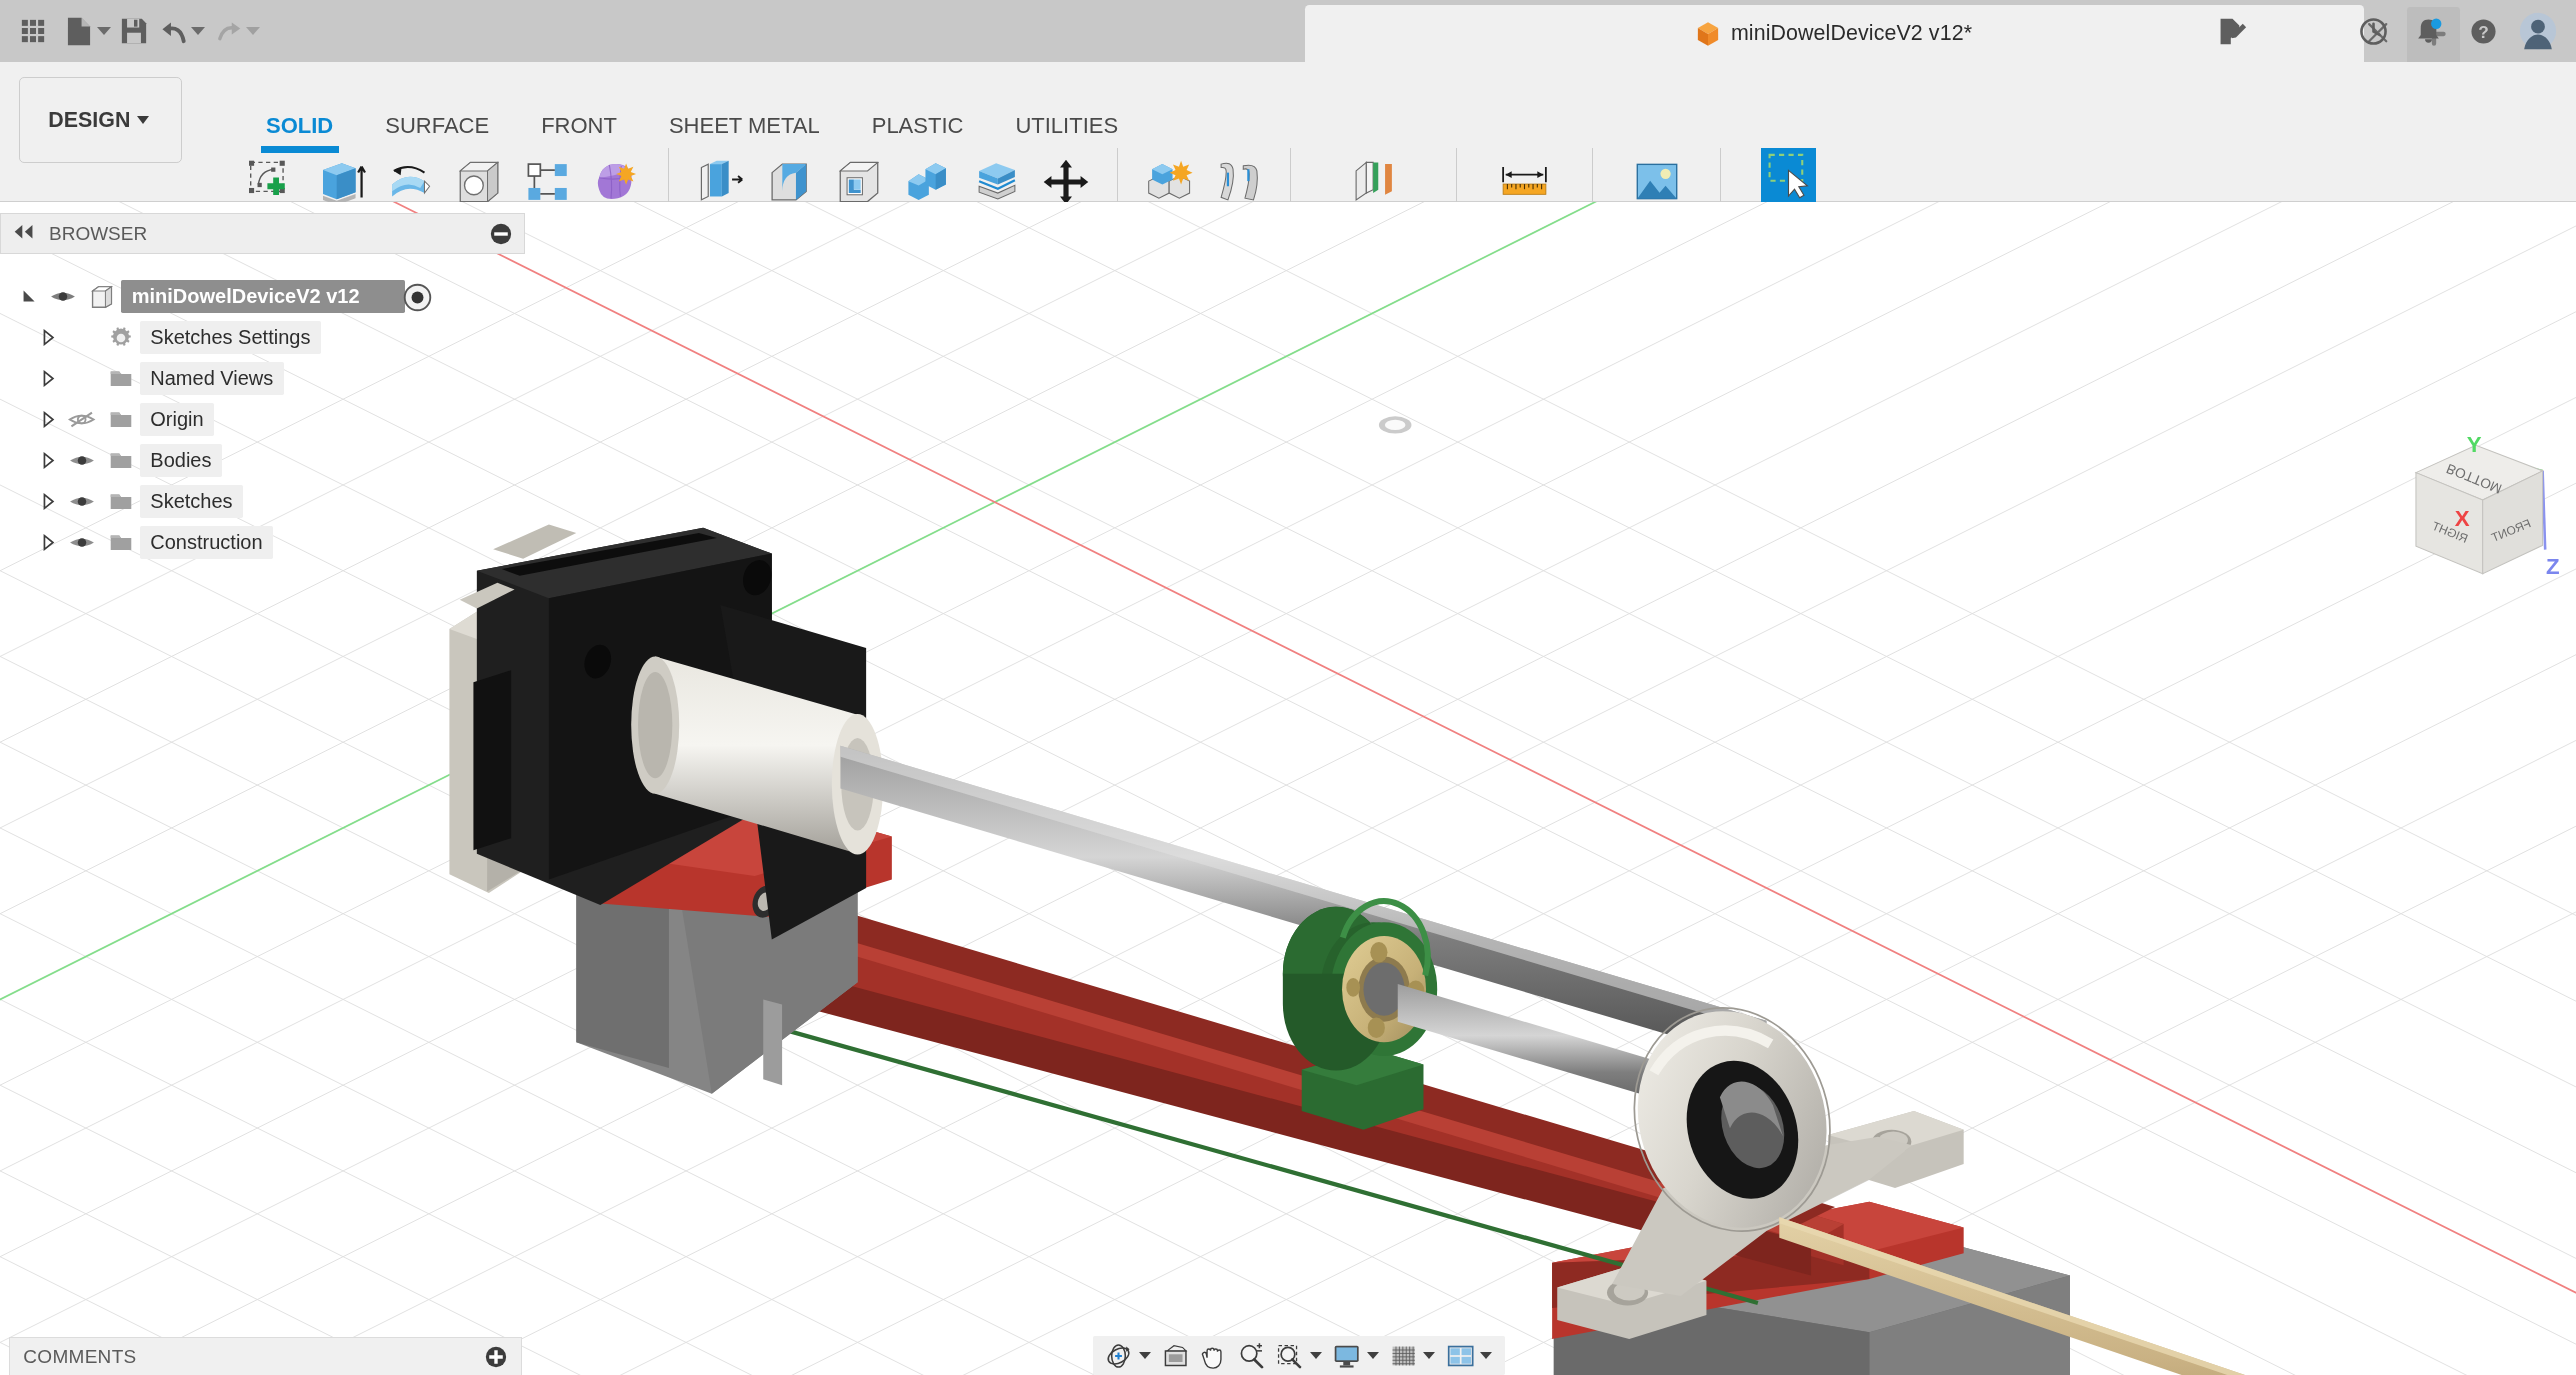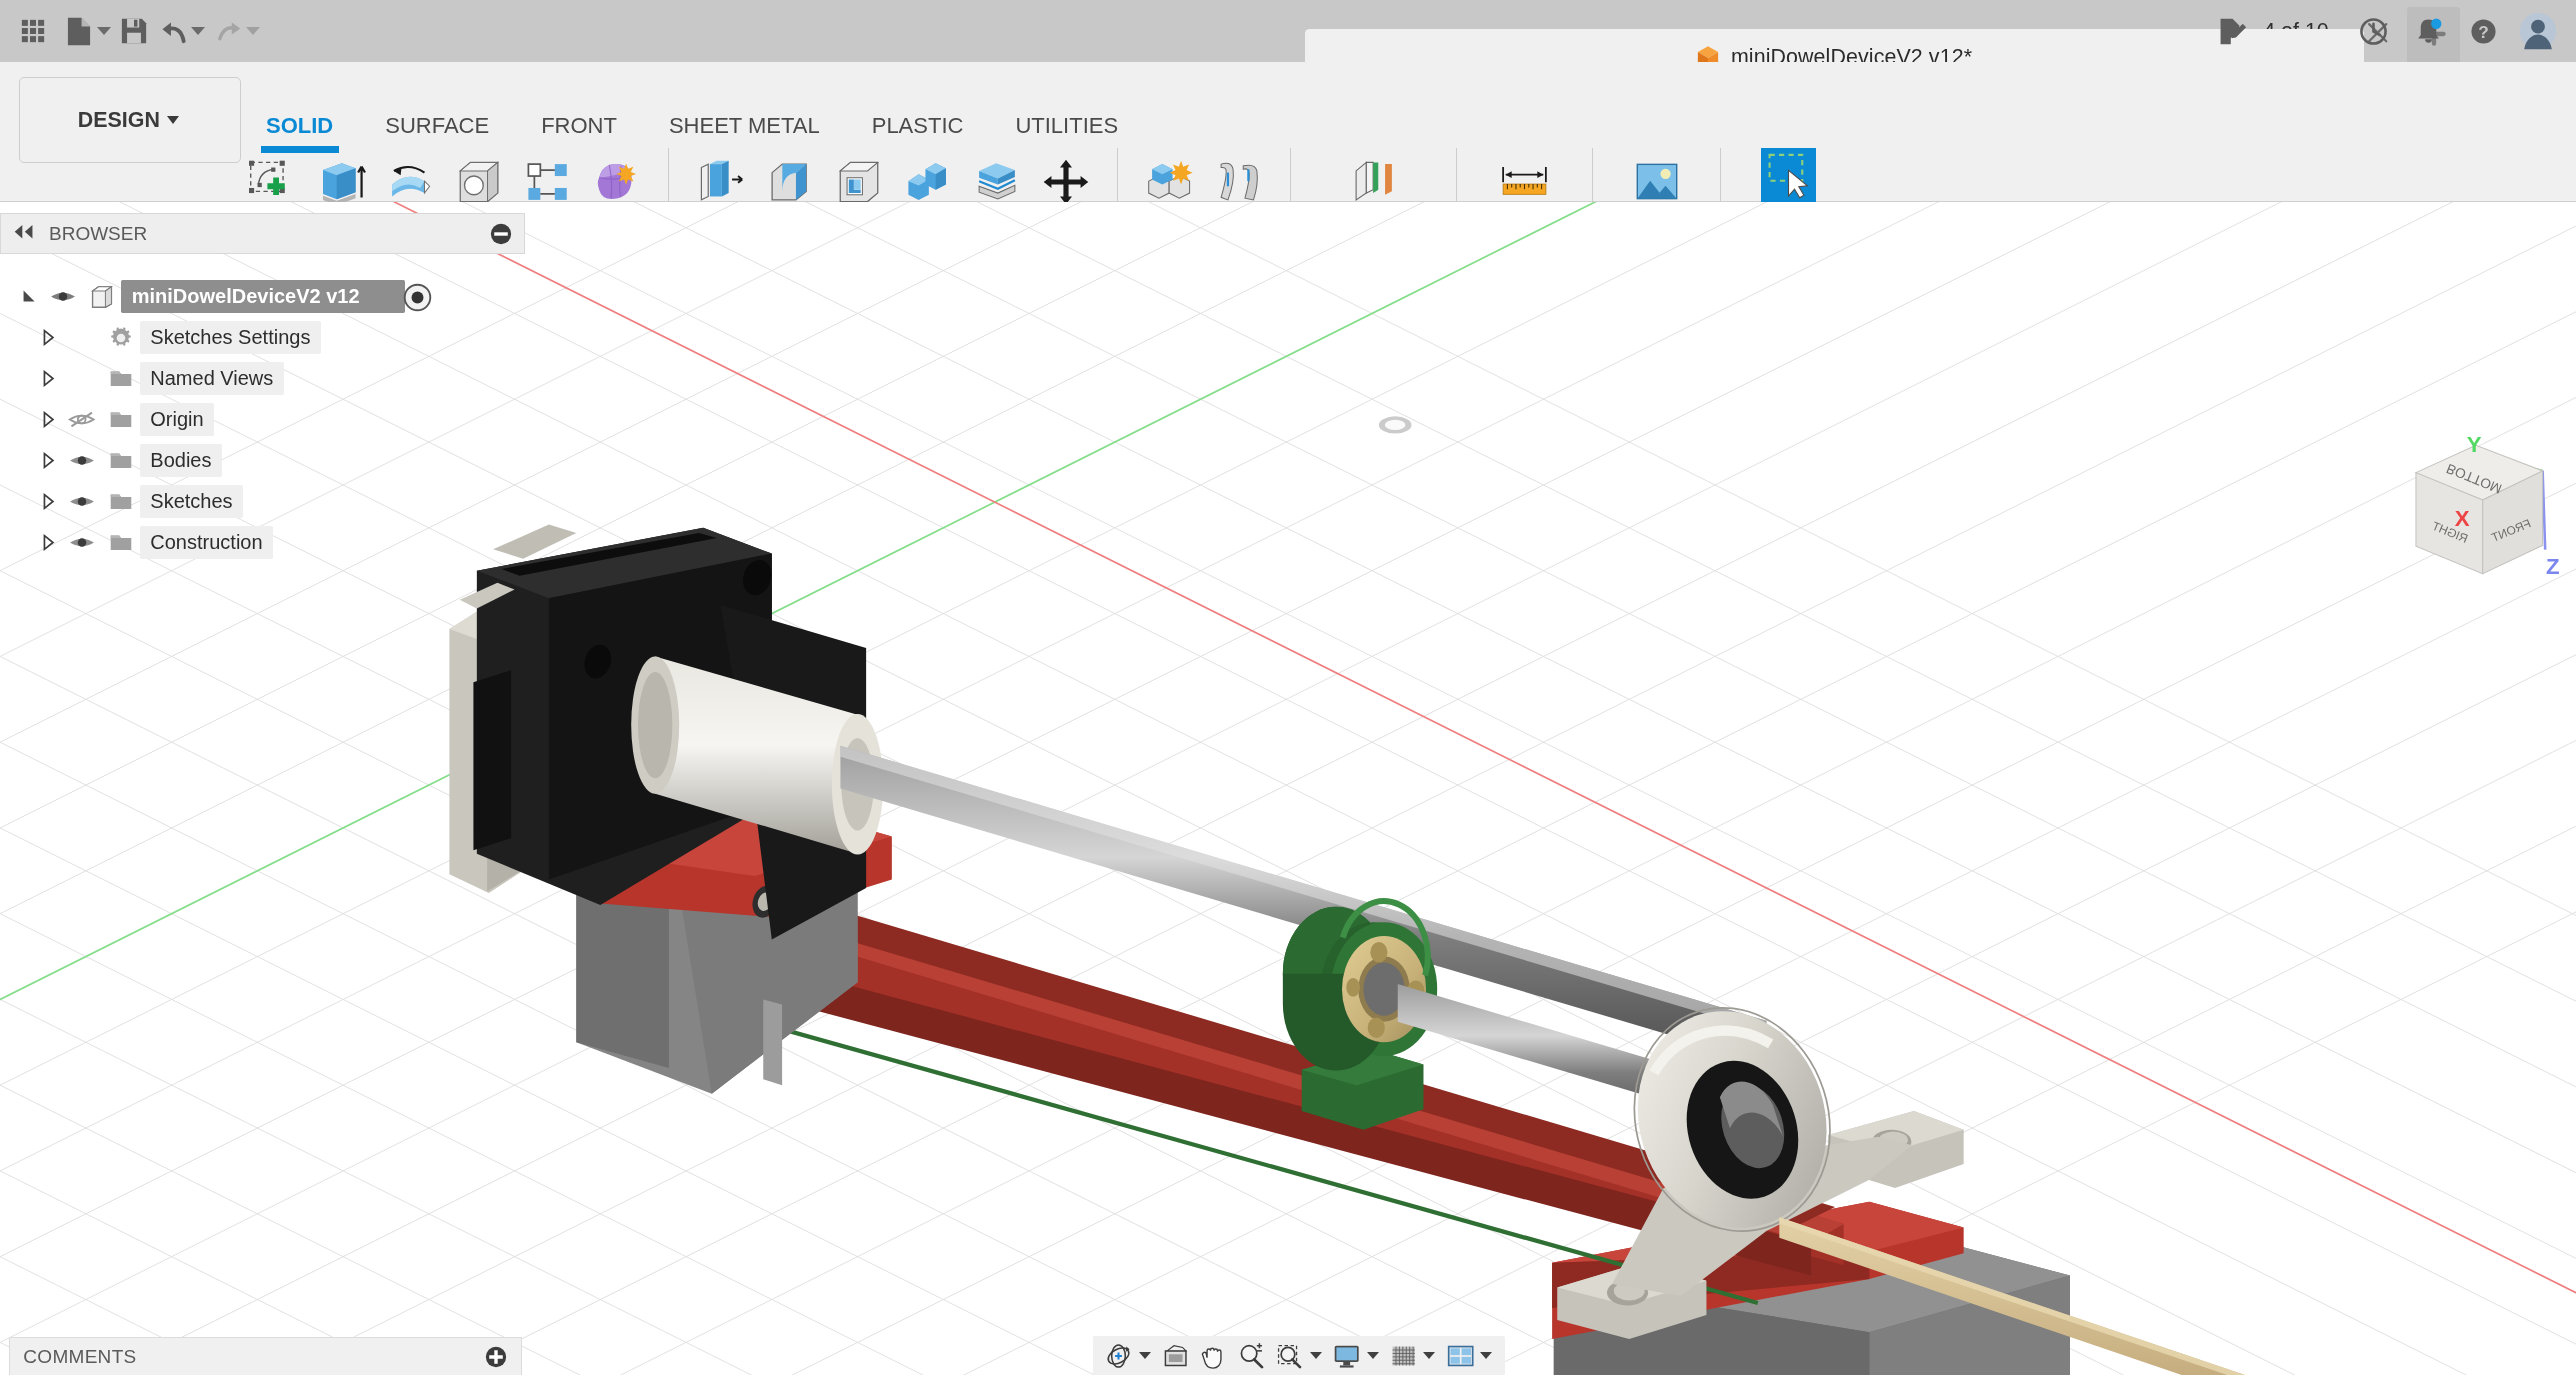--- a/index.html
+++ b/index.html
@@ -32,21 +32,20 @@
   .caret-dn.dim { border-top-color: #a0a0a0; }
 
   #doc-tab-strip { flex: 1; display: flex; align-items: flex-end; position: relative; }
   #doc-tab {
     position: absolute; left: 1042px; top: 5.1px;
     width: 1059px; height: 57px;
     background: #f0f0f0;
     border-radius: 4.3px 4.3px 0 0;
     display: flex; align-items: center; justify-content: center;
     gap: 12px;
-    margin-top: 24px;
   }
   #doc-title { font-size: 21.4px; color: #2b2b2b; letter-spacing: 0.1px; }
   .cube-icon { width: 22px; height: 26px; position: relative; }
   #tab-close {
     position: absolute; left: 2101px; top: 19px; width: 27.4px; height: 27.4px;
     cursor: pointer;
   }
   #tab-new {
     position: absolute; left: 2144px; top: 6.9px; width: 53px; height: 55px;
     background: #bdbdbd; border-radius: 3.4px 3.4px 0 0;
@@ -59,21 +58,21 @@
   .tr-btn { width: 55px; height: 55px; display:flex; align-items:center; justify-content:center; cursor:pointer; position:relative; }
   #job-count { font-size: 21.4px; color: #2f2f2f; margin-left: 3.4px; margin-right: 17px; white-space: nowrap; }
 
   
   #ribbon {
     position: absolute; left: 0; top: 62px; width: 2576px; height: 140px;
     background: #f0f0f0;
     border-bottom: 0.9px solid #cfcfcf;
   }
   #design-box {
-    position: absolute; left: 19px; top: 15.4px; width: 222px; height: 86px;
+    position: absolute; left: 19px; top: 15.4px; width: 163px; height: 86px;
     border: 0.9px solid #cdcdcd; border-radius: 5.1px;
     background: #f0f0f0;
     display: flex; align-items: center; justify-content: center; gap: 8.6px;
     cursor: pointer;
   }
   #design-label { font-size: 21.4px; color: #3a3a3a; font-weight: bold; }
 
   #tabs-row { position: absolute; left: 240px; top: 51px; display: flex; gap: 0; }
   .rtab {
     font-size: 22px; color: #4a4a4a; padding: 0 26px; cursor: pointer;

